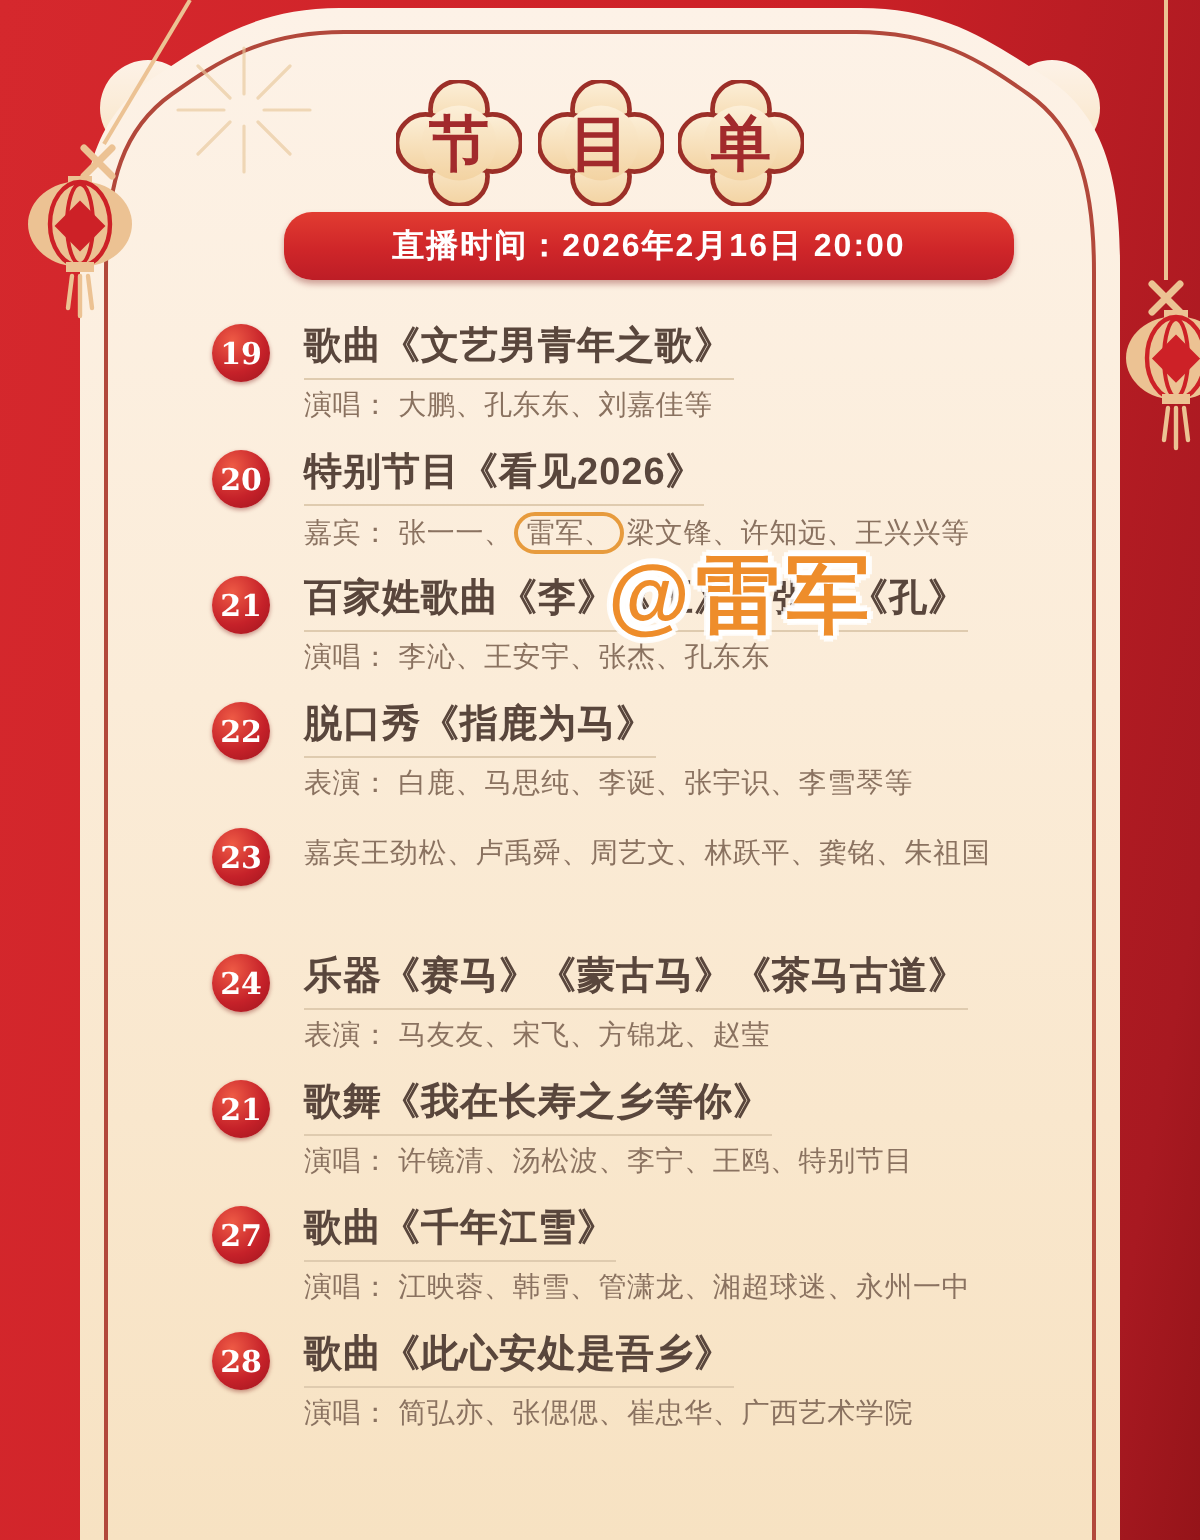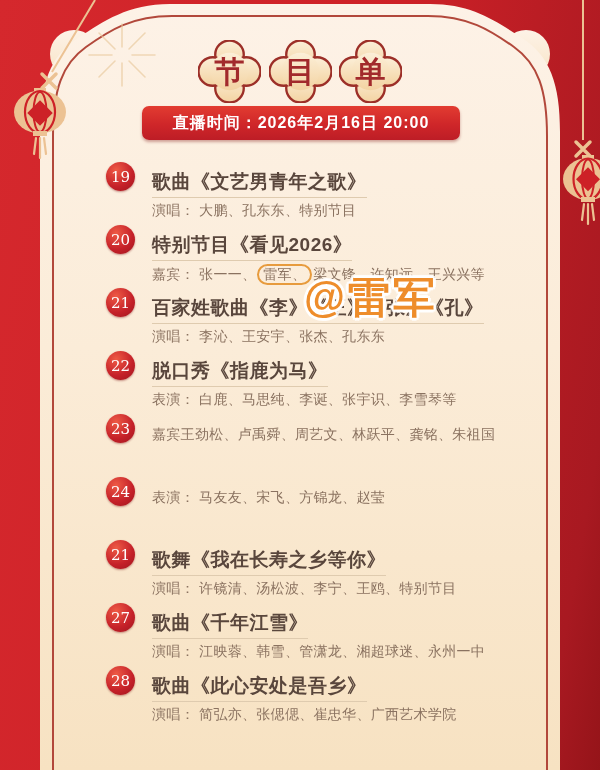--- a/index.html
+++ b/index.html
@@ -8,34 +8,34 @@
     background:linear-gradient(100deg,#d5282d 0%,#cd2127 55%,#a81921 92%,#951419 100%);}
   .stage svg.scene{position:absolute;inset:0;display:block;}
   
   .medallions{position:absolute;left:198px;top:40px;width:204px;height:62px;
     display:flex;justify-content:space-between;z-index:3;}
   .medallion{position:relative;width:63px;height:62px;}
   .medallion svg{position:absolute;inset:0;}
   .medallion .char{position:absolute;inset:0;display:flex;align-items:center;justify-content:center;
     font-family:"DejaVu Serif",serif;font-weight:bold;font-size:30px;color:#a22a2c;padding-top:2px;}
   
-  .banner{position:absolute;left:142px;top:106px;width:318px;height:34px;border-radius:7px;
+  .banner{position:absolute;left:142px;top:106px;width:365px;height:34px;border-radius:14px;
     background:linear-gradient(180deg,#e23c31 0%,#cf2629 55%,#bd1d26 100%);
     display:flex;align-items:center;justify-content:center;z-index:3;
     color:#ffffff;font-weight:bold;font-size:16px;letter-spacing:1px;
     box-shadow:0 2px 3px rgba(120,10,10,.35);}
   
   .list{position:absolute;left:106px;top:162px;width:445px;z-index:3;}
   .item{display:flex;align-items:flex-start;height:50px;margin-bottom:13px;}
   .badge{flex:0 0 29px;width:29px;height:29px;border-radius:50%;margin:0 17px 0 0;
     background:radial-gradient(circle at 35% 28%,#ee5a45 0%,#c52129 58%,#9e151e 100%);
     display:flex;align-items:center;justify-content:center;
-    color:#fff;font-family:"DejaVu Serif",serif;font-weight:normal;font-size:15px;
+    color:#fff;font-family:"DejaVu Serif",serif;font-weight:bold;font-size:15px;
     box-shadow:0 1px 2px rgba(120,10,10,.4);}
-  .itembody{flex:1;min-width:0;margin-top:8px;}
+  .itembody{flex:1;min-width:0;}
   .ptitle{display:inline-block;font-size:19px;line-height:24px;font-weight:bold;color:#59463c;
     letter-spacing:.5px;padding-bottom:3px;border-bottom:1px solid #dfcbaf;white-space:nowrap;}
   .credit{margin-top:3px;font-size:14px;line-height:19px;color:#8a7260;letter-spacing:.3px;white-space:nowrap;}
   .circled{display:inline-block;border:2px solid #e79b3d;border-radius:13px;padding:0 4px;margin:0 1px;line-height:17px;}
   
   .watermark{position:absolute;left:304px;top:268px;z-index:6;
     font-size:42px;line-height:60px;font-weight:900;letter-spacing:3px;color:#ee8d2b;white-space:nowrap;
     text-shadow:-3px 0 0 rgba(255,255,255,.85),3px 0 0 rgba(255,255,255,.85),
       0 -3px 0 rgba(255,255,255,.85),0 3px 0 rgba(255,255,255,.85),
       -2px -2px 0 rgba(255,255,255,.85),2px 2px 0 rgba(255,255,255,.85),
@@ -142,21 +142,21 @@
   <div class="banner">
     <span>直播时间：2026年2月16日 20:00</span>
   </div>
 
   <div class="list">
 
     <div class="item">
       <div class="badge">19</div>
       <div class="itembody">
         <span class="ptitle">歌曲《文艺男青年之歌》</span>
-        <div class="credit"><span>演唱：</span> <span>大鹏、孔东东、特别节目</span></div>
+        <div class="credit"><span>演唱：</span> <span>大鹏、孔东东、刘嘉佳等</span></div>
       </div>
     </div>
 
     <div class="item">
       <div class="badge">20</div>
       <div class="itembody">
         <span class="ptitle">特别节目《看见2026》</span>
         <div class="credit"><span>嘉宾：</span> <span>张一一、</span><span class="circled">雷军、</span><span>梁文锋、许知远、王兴兴等</span></div>
       </div>
     </div>
@@ -180,20 +180,21 @@
     <div class="item">
       <div class="badge">23</div>
       <div class="itembody">
         <div class="credit"><span>嘉宾</span><span>王劲松、卢禹舜、周艺文、林跃平、龚铭、朱祖国</span></div>
       </div>
     </div>
 
     <div class="item">
       <div class="badge">24</div>
       <div class="itembody">
+        <span class="ptitle">乐器《赛马》《蒙古马》《茶马古道》</span>
         <div class="credit"><span>表演：</span> <span>马友友、宋飞、方锦龙、赵莹</span></div>
       </div>
     </div>
 
     <div class="item">
       <div class="badge">21</div>
       <div class="itembody">
         <span class="ptitle">歌舞《我在长寿之乡等你》</span>
         <div class="credit"><span>演唱：</span> <span>许镜清、汤松波、李宁、王鸥、特别节目</span></div>
       </div>

